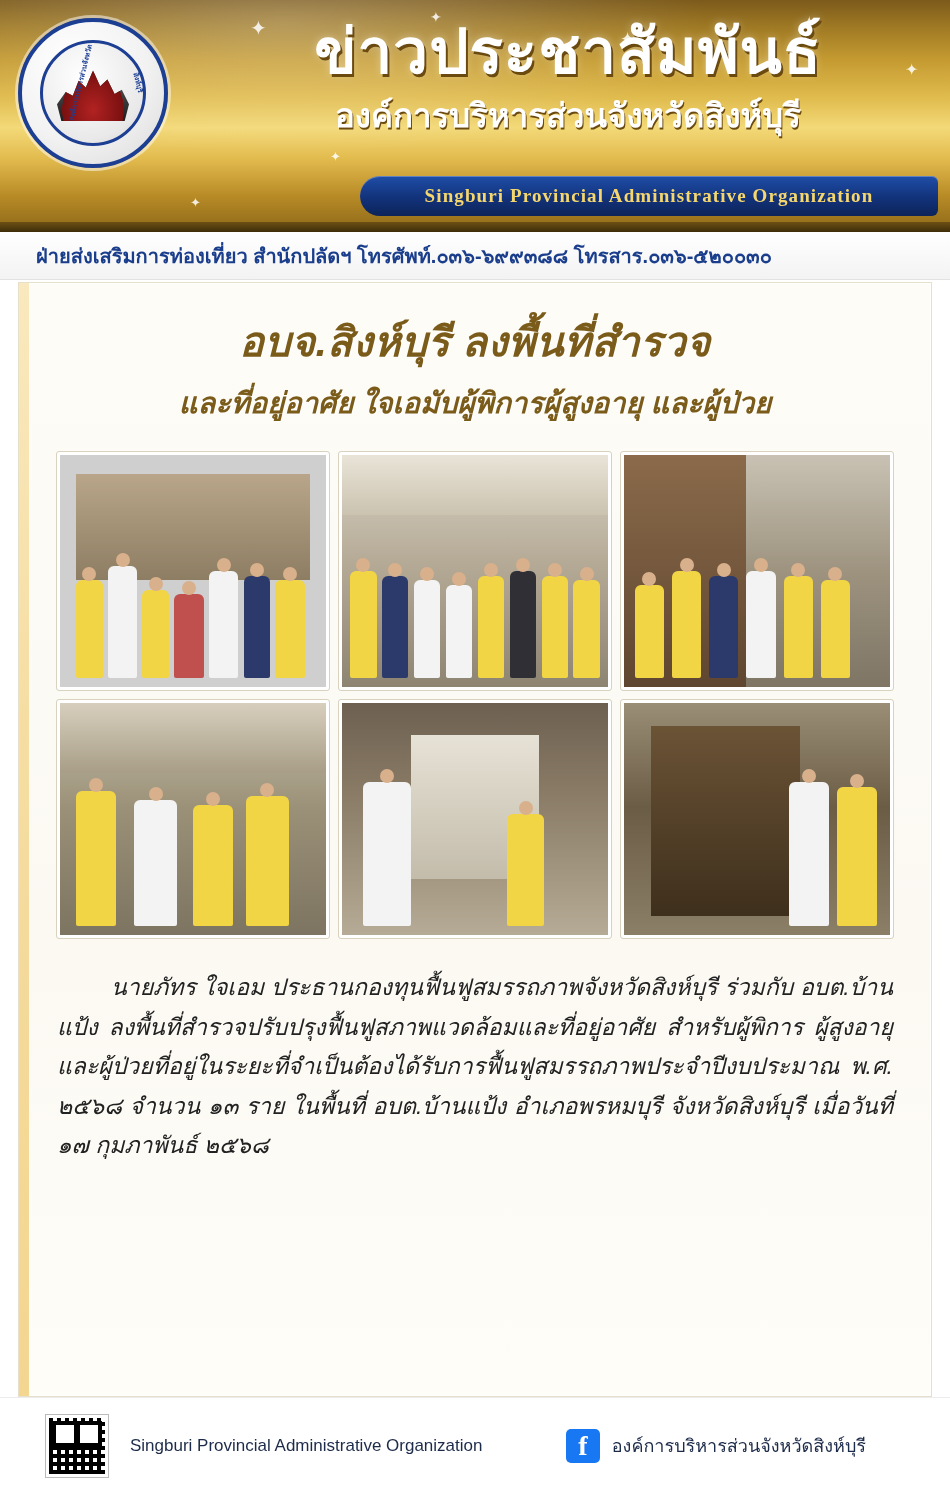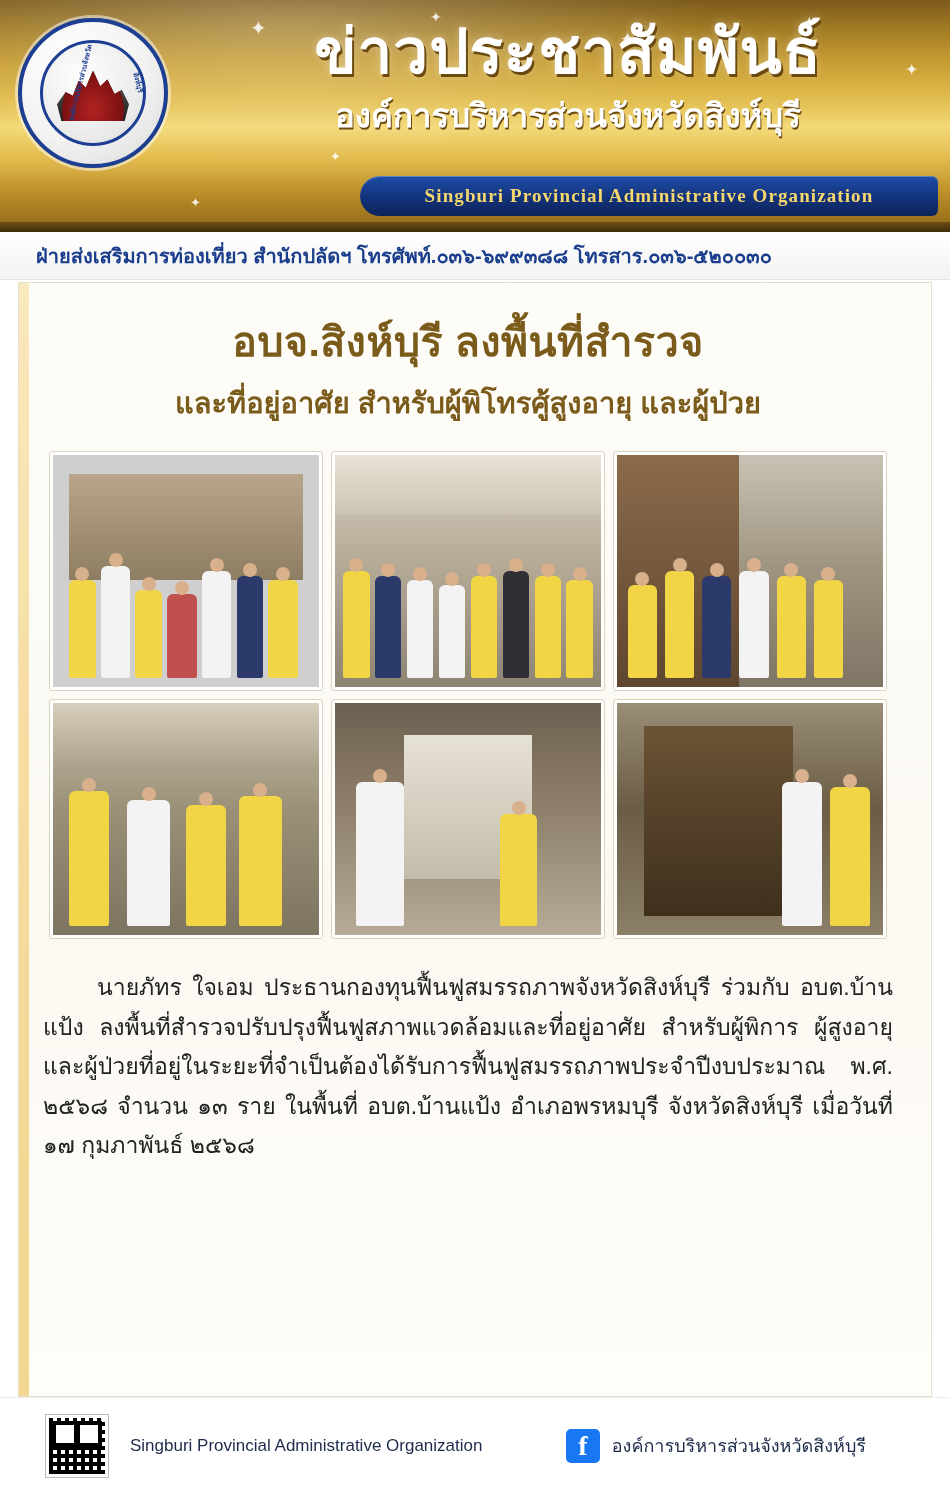--- a/index.html
+++ b/index.html
@@ -110,22 +110,23 @@
     font-family: "Liberation Sans", sans-serif;
   }
 
   
   .panel {
     position:absolute;
     left: 18px; right: 18px; top: 282px; bottom: 96px;
     background: linear-gradient(180deg,#fdfcf7 0%, #fbf9f2 60%, #fffdf8 100%);
     border: 1px solid #e6dfc9;
     box-shadow: 0 0 0 1px rgba(255,255,255,.8) inset;
-    padding: 26px 30px 10px 16px;
+    padding: 26px 30px 10px 30px;
     overflow:hidden;
+    font-style:italic;
   }
   .panel::before{
     content:"";
     position:absolute; left:0; top:0; bottom:0; width:10px;
     background: linear-gradient(180deg,#f7d98f,#f1c65f 40%, #e9b63c);
     opacity:.55;
   }
 
   .headline {
     text-align:center;
@@ -261,21 +262,21 @@
 </div>
 
 <div class="contact-bar">
   <span>ฝ่ายส่งเสริมการท่องเที่ยว สำนักปลัดฯ  โทรศัพท์.๐๓๖-๖๙๙๓๘๘ โทรสาร.๐๓๖-๕๒๐๐๓๐</span>
 </div>
 
 <div class="panel">
 
   <div class="headline">
     <div class="hl1">อบจ.สิงห์บุรี ลงพื้นที่สำรวจ</div>
-    <div class="hl3">และที่อยู่อาศัย สำหรับผู้พิโทรศู้สูงอายุ และผู้ป่วย</div>
+    <div class="hl3">และที่อยู่อาศัย ใจเอมับผู้พิการผู้สูงอายุ และผู้ป่วย</div>
   </div>
 
   <div class="photos">
 
     <div class="photo ph1">
       <div class="sky"></div>
         <div class="b1"></div>
       <div class="person y" style="left:6%;width:10%;height:42%;"></div>
       <div class="person w" style="left:18%;width:11%;height:48%;"></div>
       <div class="person y" style="left:31%;width:10%;height:38%;"></div>

